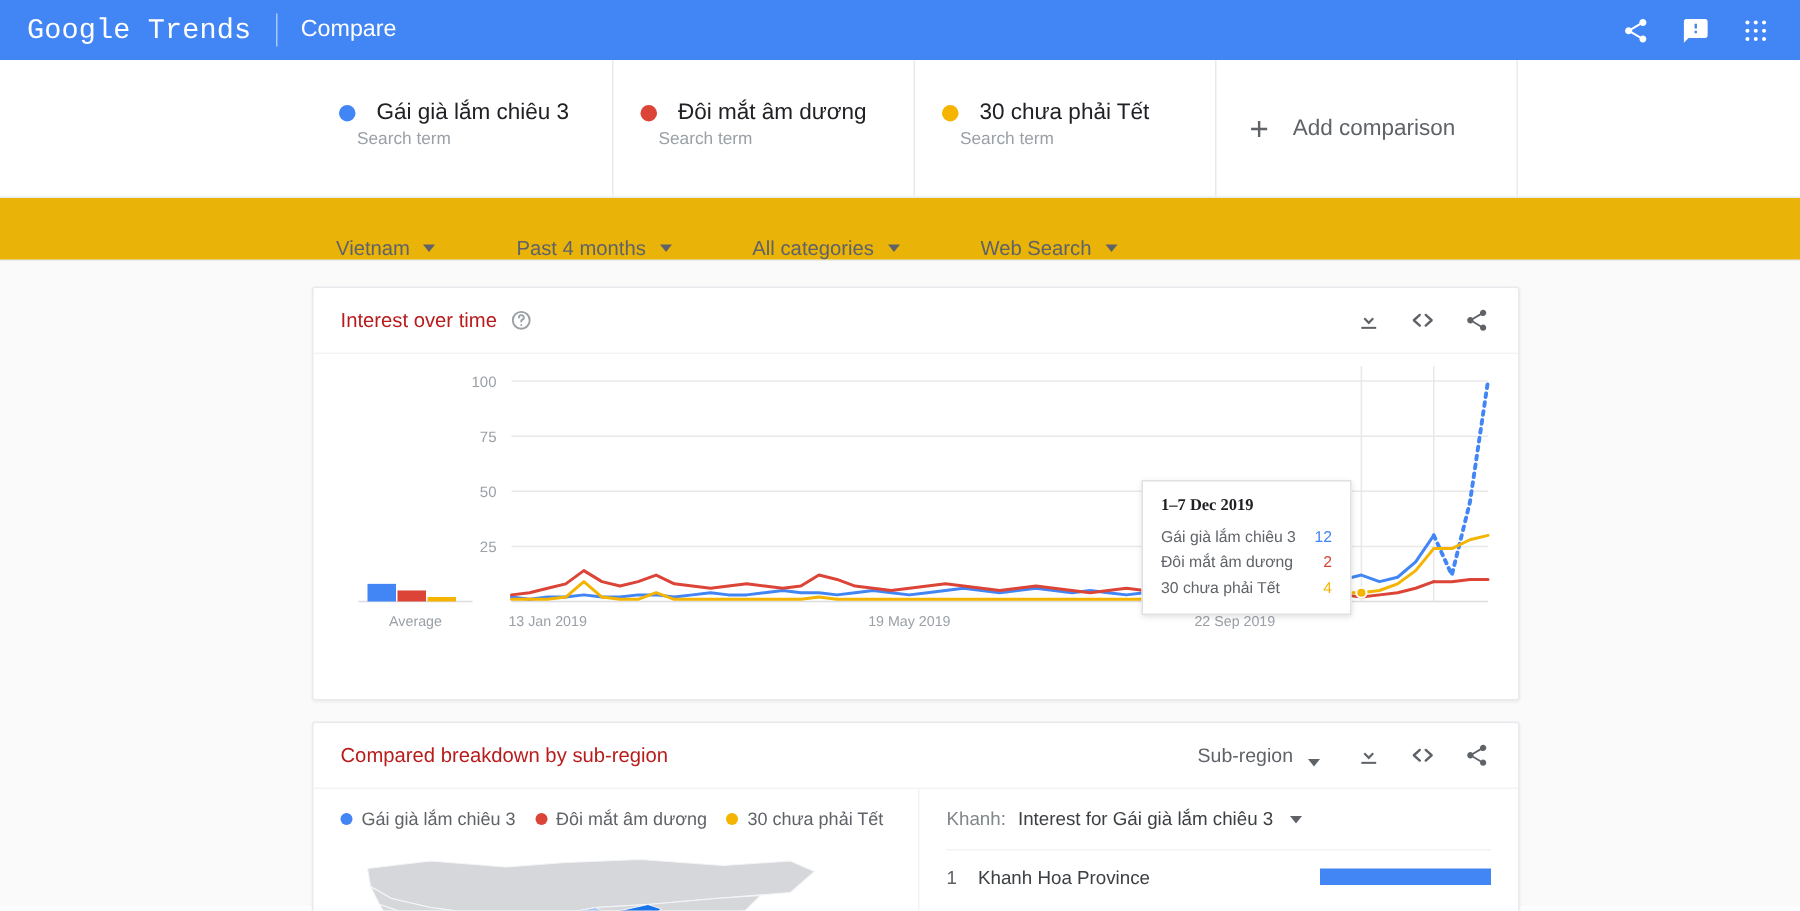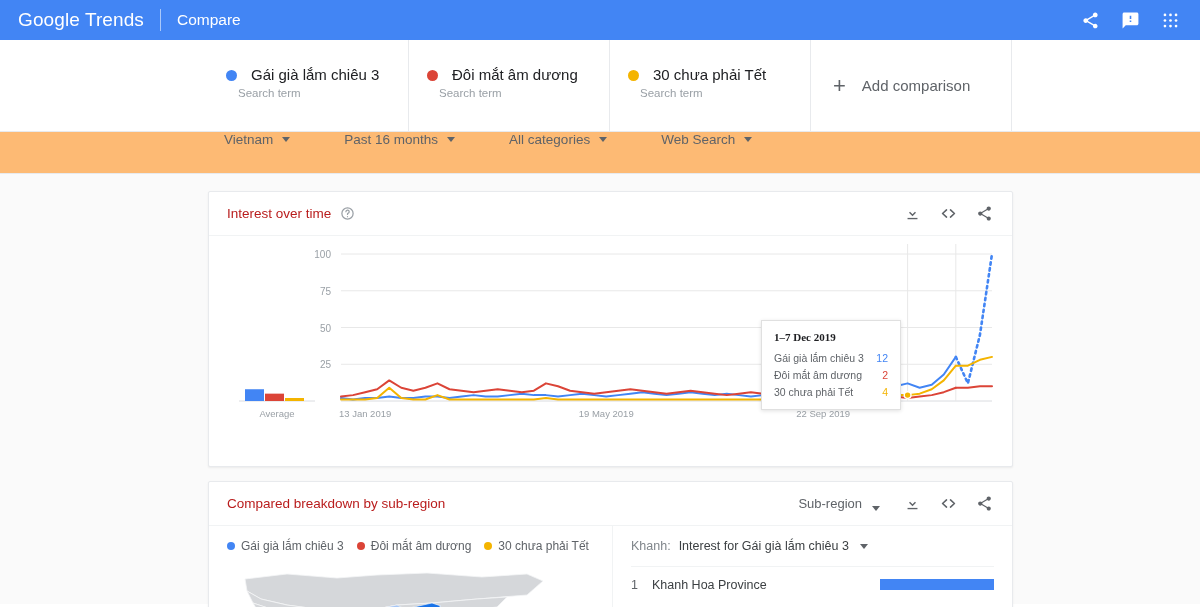--- a/index.html
+++ b/index.html
@@ -21,21 +21,21 @@
     padding: 0 12px 0 18px;
     color: #fff;
     position: relative;
   }
   .brand {
     font-size: 19px;
     letter-spacing: .1px;
     display: flex;
     align-items: baseline;
   }
-  .brand .g-logo { font-weight: 400; }
+  .brand .g-logo { font-weight: 400; font-family: Liberation Mono, monospace; }
   .brand-divider {
     width: 1px; height: 22px;
     background: rgba(255,255,255,.55);
     margin: 0 16px;
     align-self: center;
   }
   .compare-label {
     font-size: 15.5px;
     color: #fff;
     font-weight: 400;
@@ -103,24 +103,24 @@
   }
   .add-text {
     font-size: 15px;
     color: #5f6368;
   }
 
   
   .filter-bar {
     height: 42px;
     display: flex;
-    align-items: flex-start;
+    align-items: flex-end;
     padding-left: 224px;
     border-bottom: 1px solid #e8eaed;
-    background: #fdba74;
+    background: #eab308;
   }
   .filter {
     display: flex;
     align-items: center;
     margin-right: 54px;
     cursor: pointer;
   }
   .filter-label {
     font-size: 13.5px;
     color: #5f6368;
@@ -361,21 +361,21 @@
     <span class="add-text">Add comparison</span>
   </div>
 </div>
 
 <div class="filter-bar">
   <div class="filter">
     <span class="filter-label">Vietnam</span>
     <span class="caret"></span>
   </div>
   <div class="filter">
-    <span class="filter-label">Past 16 months</span>
+    <span class="filter-label">Past 4 months</span>
     <span class="caret"></span>
   </div>
   <div class="filter">
     <span class="filter-label">All categories</span>
     <span class="caret"></span>
   </div>
   <div class="filter">
     <span class="filter-label">Web Search</span>
     <span class="caret"></span>
   </div>

